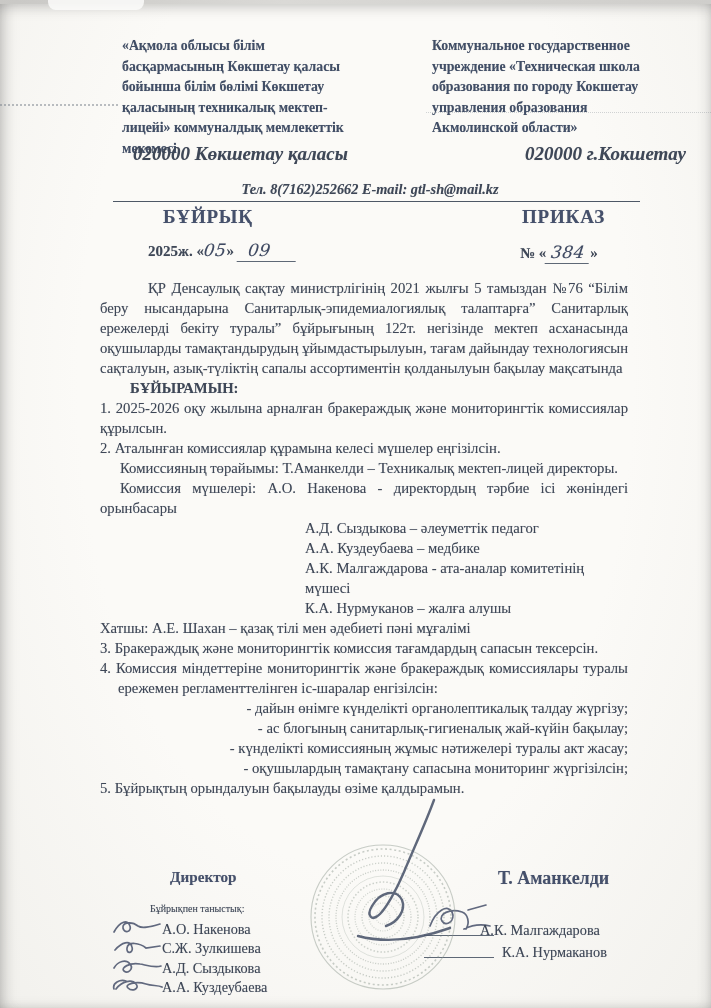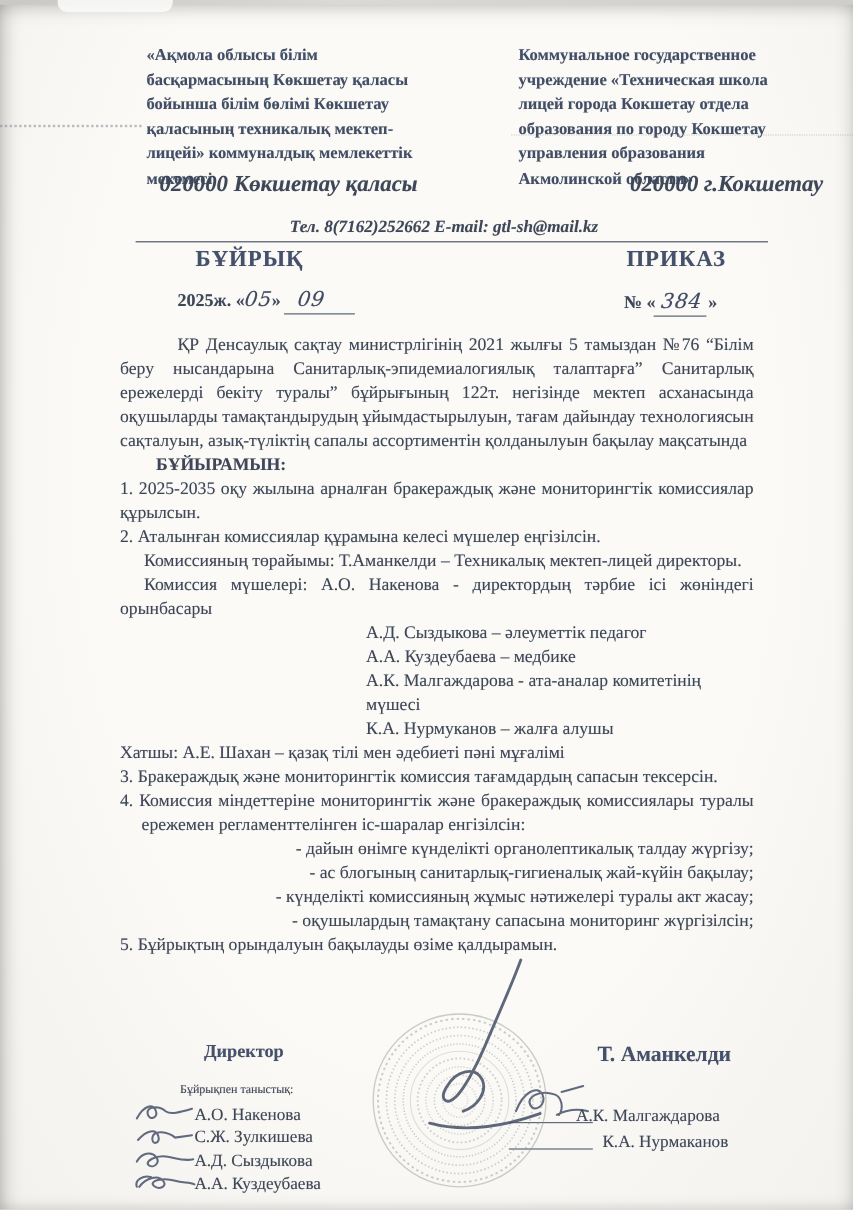--- a/index.html
+++ b/index.html
@@ -81,41 +81,40 @@
     <div>«Ақмола облысы білім</div>
     <div>басқармасының Көкшетау қаласы</div>
     <div>бойынша білім бөлімі Көкшетау</div>
     <div>қаласының техникалық мектеп-</div>
     <div>лицейі» коммуналдық  мемлекеттік</div>
     <div>мекемесі</div>
   </div>
   <div class="org org-ru">
     <div>Коммунальное  государственное</div>
     <div>учреждение «Техническая школа</div>
-    <div>лицей города Кокшетау отдела</div>
     <div>образования по городу  Кокшетау</div>
     <div>управления образования</div>
     <div>Акмолинской области»</div>
   </div>
 
   <div class="addr addr-kk">020000 Көкшетау қаласы</div>
   <div class="addr addr-ru">020000 г.Кокшетау</div>
   <div class="contact">Тел. 8(7162)252662 E-mail: gtl-sh@mail.kz</div>
   <div class="rule"></div>
 
   <div class="title title-kk">БҰЙРЫҚ</div>
   <div class="title title-ru">ПРИКАЗ</div>
 
   <div class="date-line"><span>2025ж. «</span><span class="hand">05</span><span>»</span><span class="hand underl pad-month">09</span></div>
   <div class="num-line"><span>№ «</span><span class="hand underl pad-num">384</span><span>»</span></div>
 
   <div class="body">
     <p class="preamble">ҚР Денсаулық сақтау министрлігінің 2021 жылғы 5 тамыздан №76 “Білім беру нысандарына Санитарлық-эпидемиалогиялық талаптарға” Санитарлық ережелерді бекіту туралы” бұйрығының 122т. негізінде мектеп асханасында оқушыларды тамақтандырудың ұйымдастырылуын, тағам дайындау технологиясын сақталуын, азық-түліктің сапалы ассортиментін қолданылуын бақылау мақсатында</p>
     <p class="resolve">БҰЙЫРАМЫН:</p>
-    <p>1. 2025-2035 оқу жылына арналған бракераждық және мониторингтік комиссиялар құрылсын.</p>
+    <p>1. 2025-2026 оқу жылына арналған бракераждық және мониторингтік комиссиялар құрылсын.</p>
     <p>2. Аталынған комиссиялар құрамына келесі мүшелер еңгізілсін.</p>
     <p class="ind">Комиссияның төрайымы: Т.Аманкелди – Техникалық мектеп-лицей директоры.</p>
     <p class="ind">Комиссия мүшелері: А.О. Накенова - директордың тәрбие ісі жөніндегі орынбасары</p>
     <div class="members">
       <div>А.Д. Сыздыкова – әлеуметтік педагог</div>
       <div>А.А. Куздеубаева – медбике</div>
       <div>А.К. Малгаждарова - ата-аналар комитетінің мүшесі</div>
       <div>К.А. Нурмуканов  – жалға алушы</div>
     </div>
     <p class="secretary">Хатшы: А.Е. Шахан – қазақ тілі мен әдебиеті пәні мұғалімі</p>

